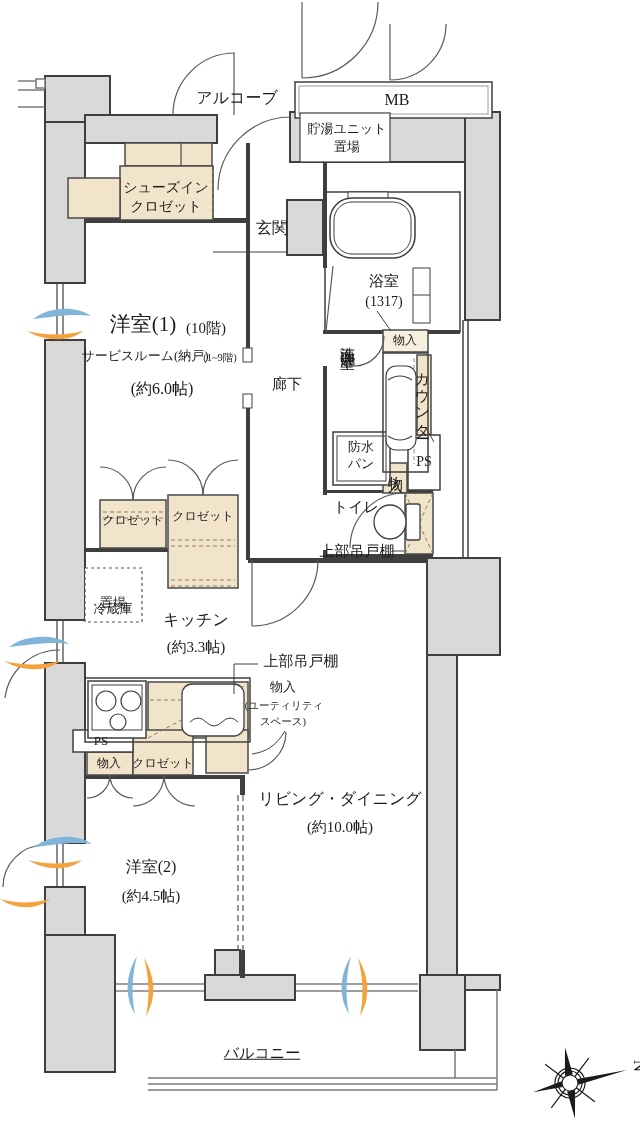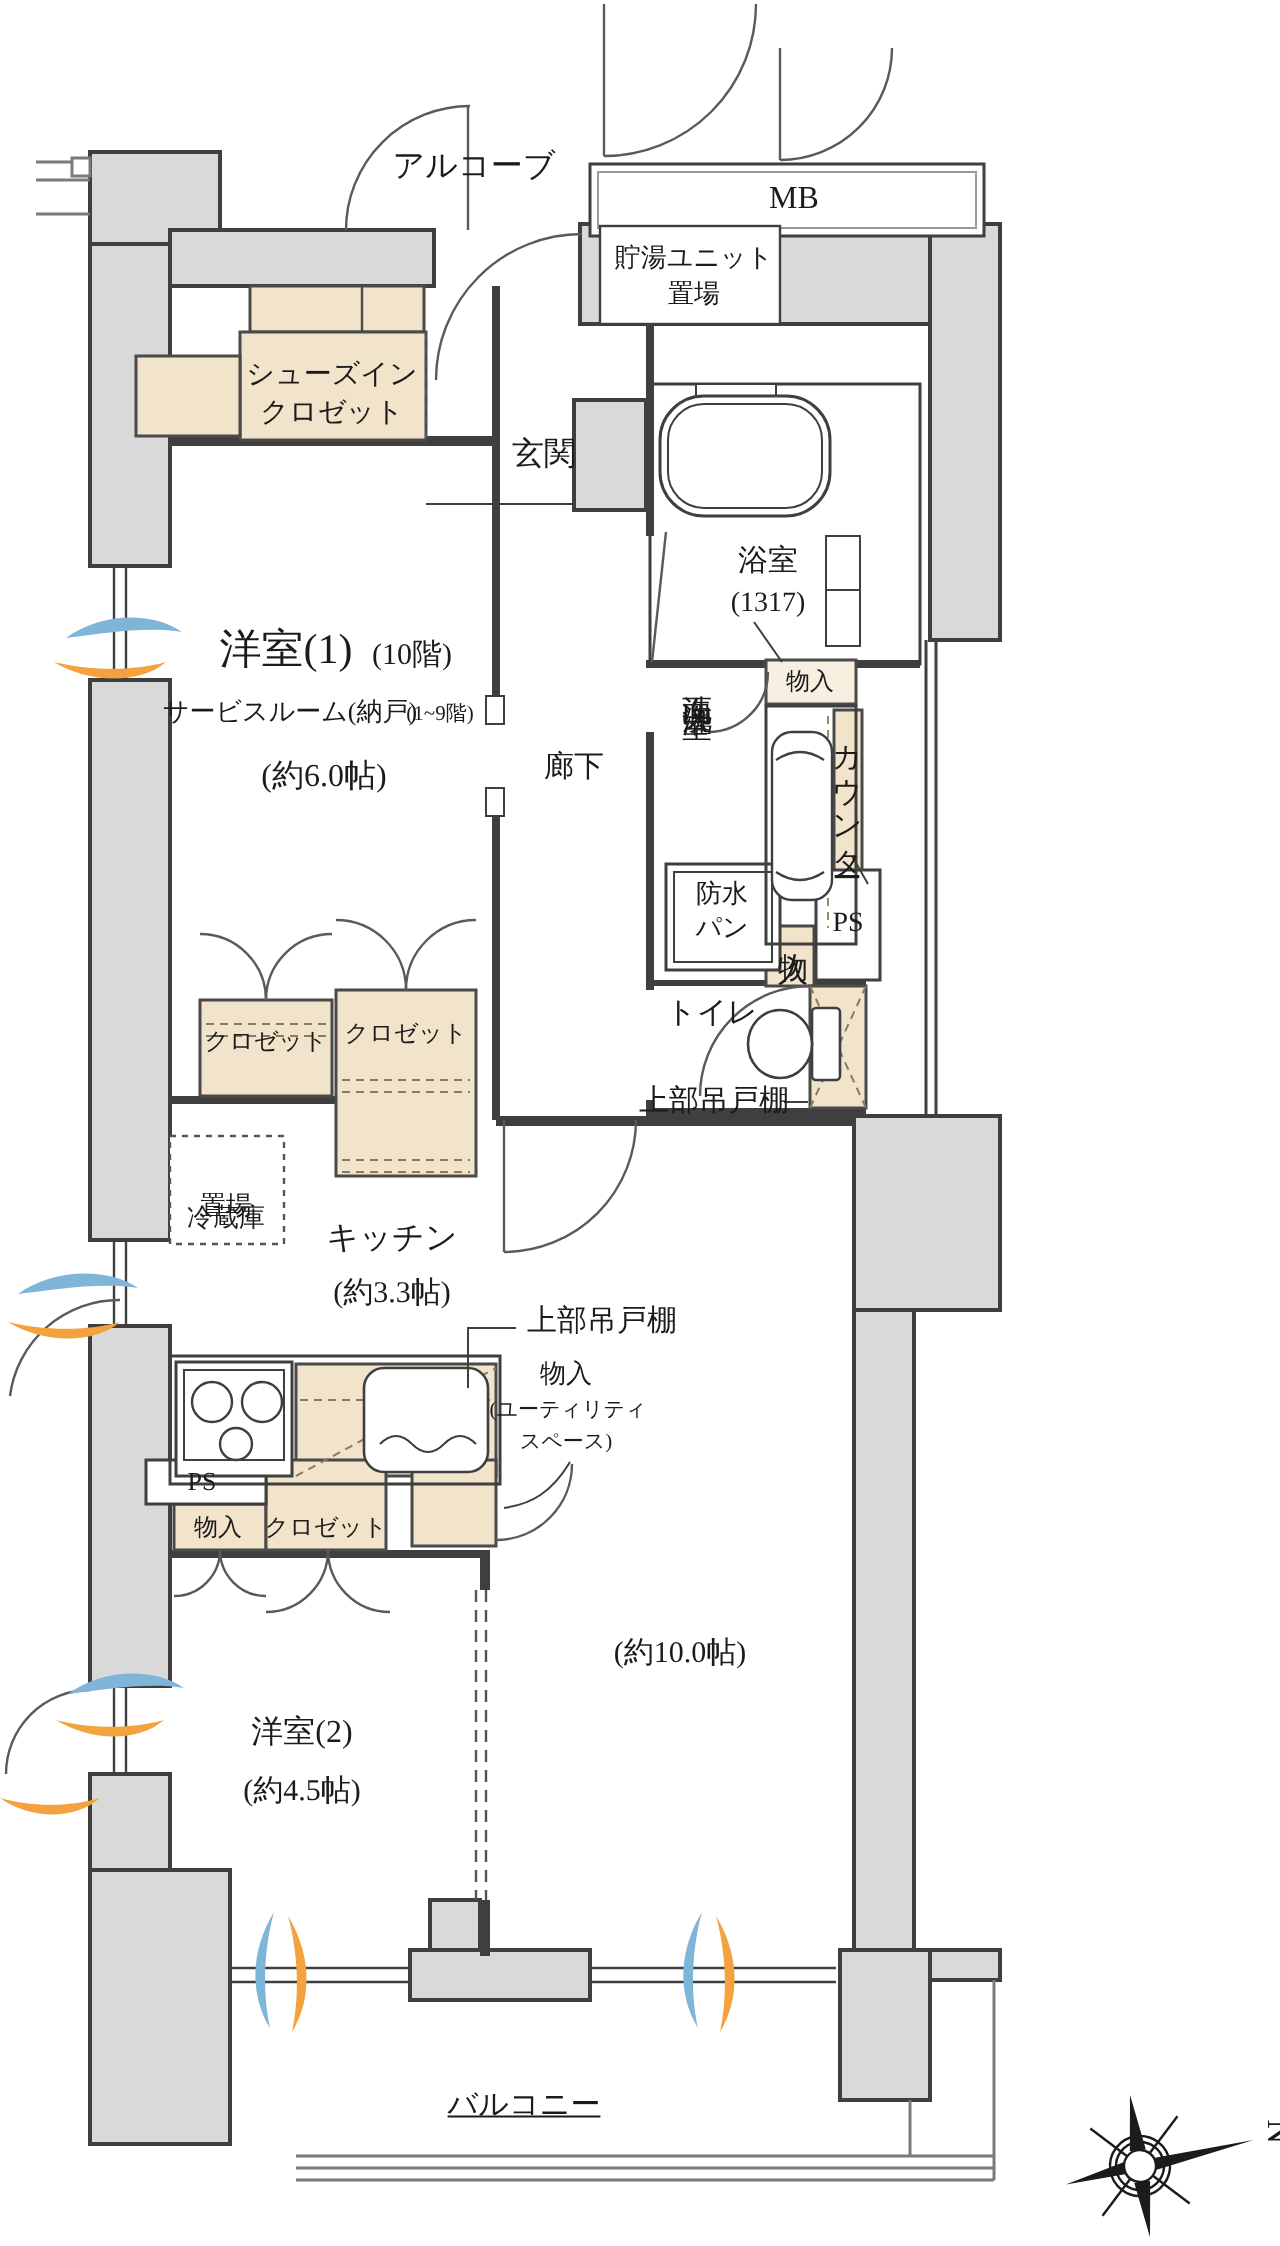--- a/index.html
+++ b/index.html
@@ -264,21 +264,21 @@
     </g>
     <path d="M0,-36 L4,-8 L-4,-8 Z" fill="#1b1b1b"></path>
     <path d="M0,36 L4,8 L-4,8 Z" fill="#1b1b1b"></path>
     <path d="M-38,4 L-8,-3 L-8,3 Z" fill="#1b1b1b"></path>
     <path d="M58,-5 L8,-3 L8,3 Z" fill="#1b1b1b"></path>
     <circle r="8" fill="#ffffff" stroke="#1b1b1b" stroke-width="1.2"></circle>
     <text transform="translate(66,-8) rotate(98)" font-size="17" font-family="Liberation Serif, DejaVu Serif, serif" text-anchor="middle" fill="#1b1b1b">N</text>
   </g>
 </svg>
 
-<div class="lbl s16" style="left:237px;top:84px;">アルコーブ</div>
+<div class="lbl s16" style="left:237px;top:98px;">アルコーブ</div>
 <div class="lbl s16" style="left:397px;top:100px;">MB</div>
 <div class="lbl s13" style="left:347px;top:129px;">貯湯ユニット</div>
 <div class="lbl s13" style="left:347px;top:147px;">置場</div>
 <div class="lbl s14" style="left:166px;top:188px;">シューズイン</div>
 <div class="lbl s14" style="left:166px;top:207px;">クロゼット</div>
 <div class="lbl s16" style="left:272px;top:228px;">玄関</div>
 <div class="lbl s15" style="left:384px;top:281px;">浴室</div>
 <div class="lbl s14" style="left:384px;top:302px;">(1317)</div>
 <div class="lbl s17" style="left:143px;top:325px;">洋室(1)</div>
 <div class="lbl s11" style="left:206px;top:328px;">(10階)</div>
@@ -301,18 +301,19 @@
 <div class="lbl s13" style="left:113px;top:603px;">置場</div>
 <div class="lbl s16" style="left:196px;top:620px;">キッチン</div>
 <div class="lbl s15" style="left:196px;top:647px;">(約3.3帖)</div>
 <div class="lbl s11" style="left:301px;top:661px;">上部吊戸棚</div>
 <div class="lbl s13" style="left:283px;top:687px;">物入</div>
 <div class="lbl s10" style="left:284px;top:706px;">(ユーティリティ</div>
 <div class="lbl s10" style="left:283px;top:722px;">スペース)</div>
 <div class="lbl s13" style="left:101px;top:741px;">PS</div>
 <div class="lbl s12" style="left:109px;top:764px;">物入</div>
 <div class="lbl s12" style="left:163px;top:764px;">クロゼット</div>
+<div class="lbl s16" style="left:340px;top:799px;">リビング・ダイニング</div>
 <div class="lbl s15" style="left:340px;top:827px;">(約10.0帖)</div>
 <div class="lbl s16" style="left:151px;top:867px;">洋室(2)</div>
 <div class="lbl s15" style="left:151px;top:896px;">(約4.5帖)</div>
 <div class="lbl s15" style="left:262px;top:1053px;text-decoration:underline;">バルコニー</div>
 
 </div>
 
 </body></html>

